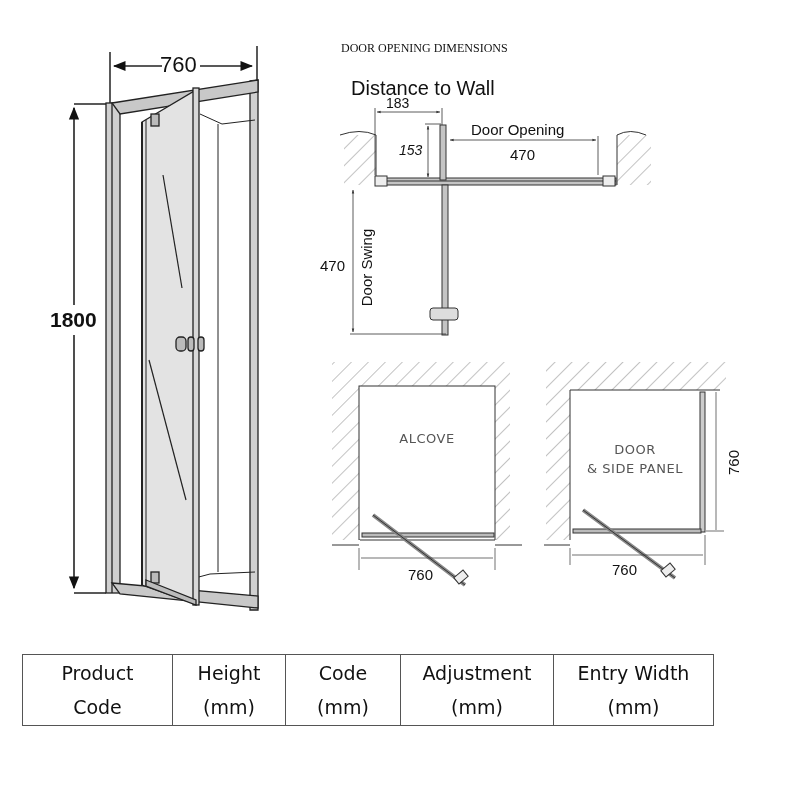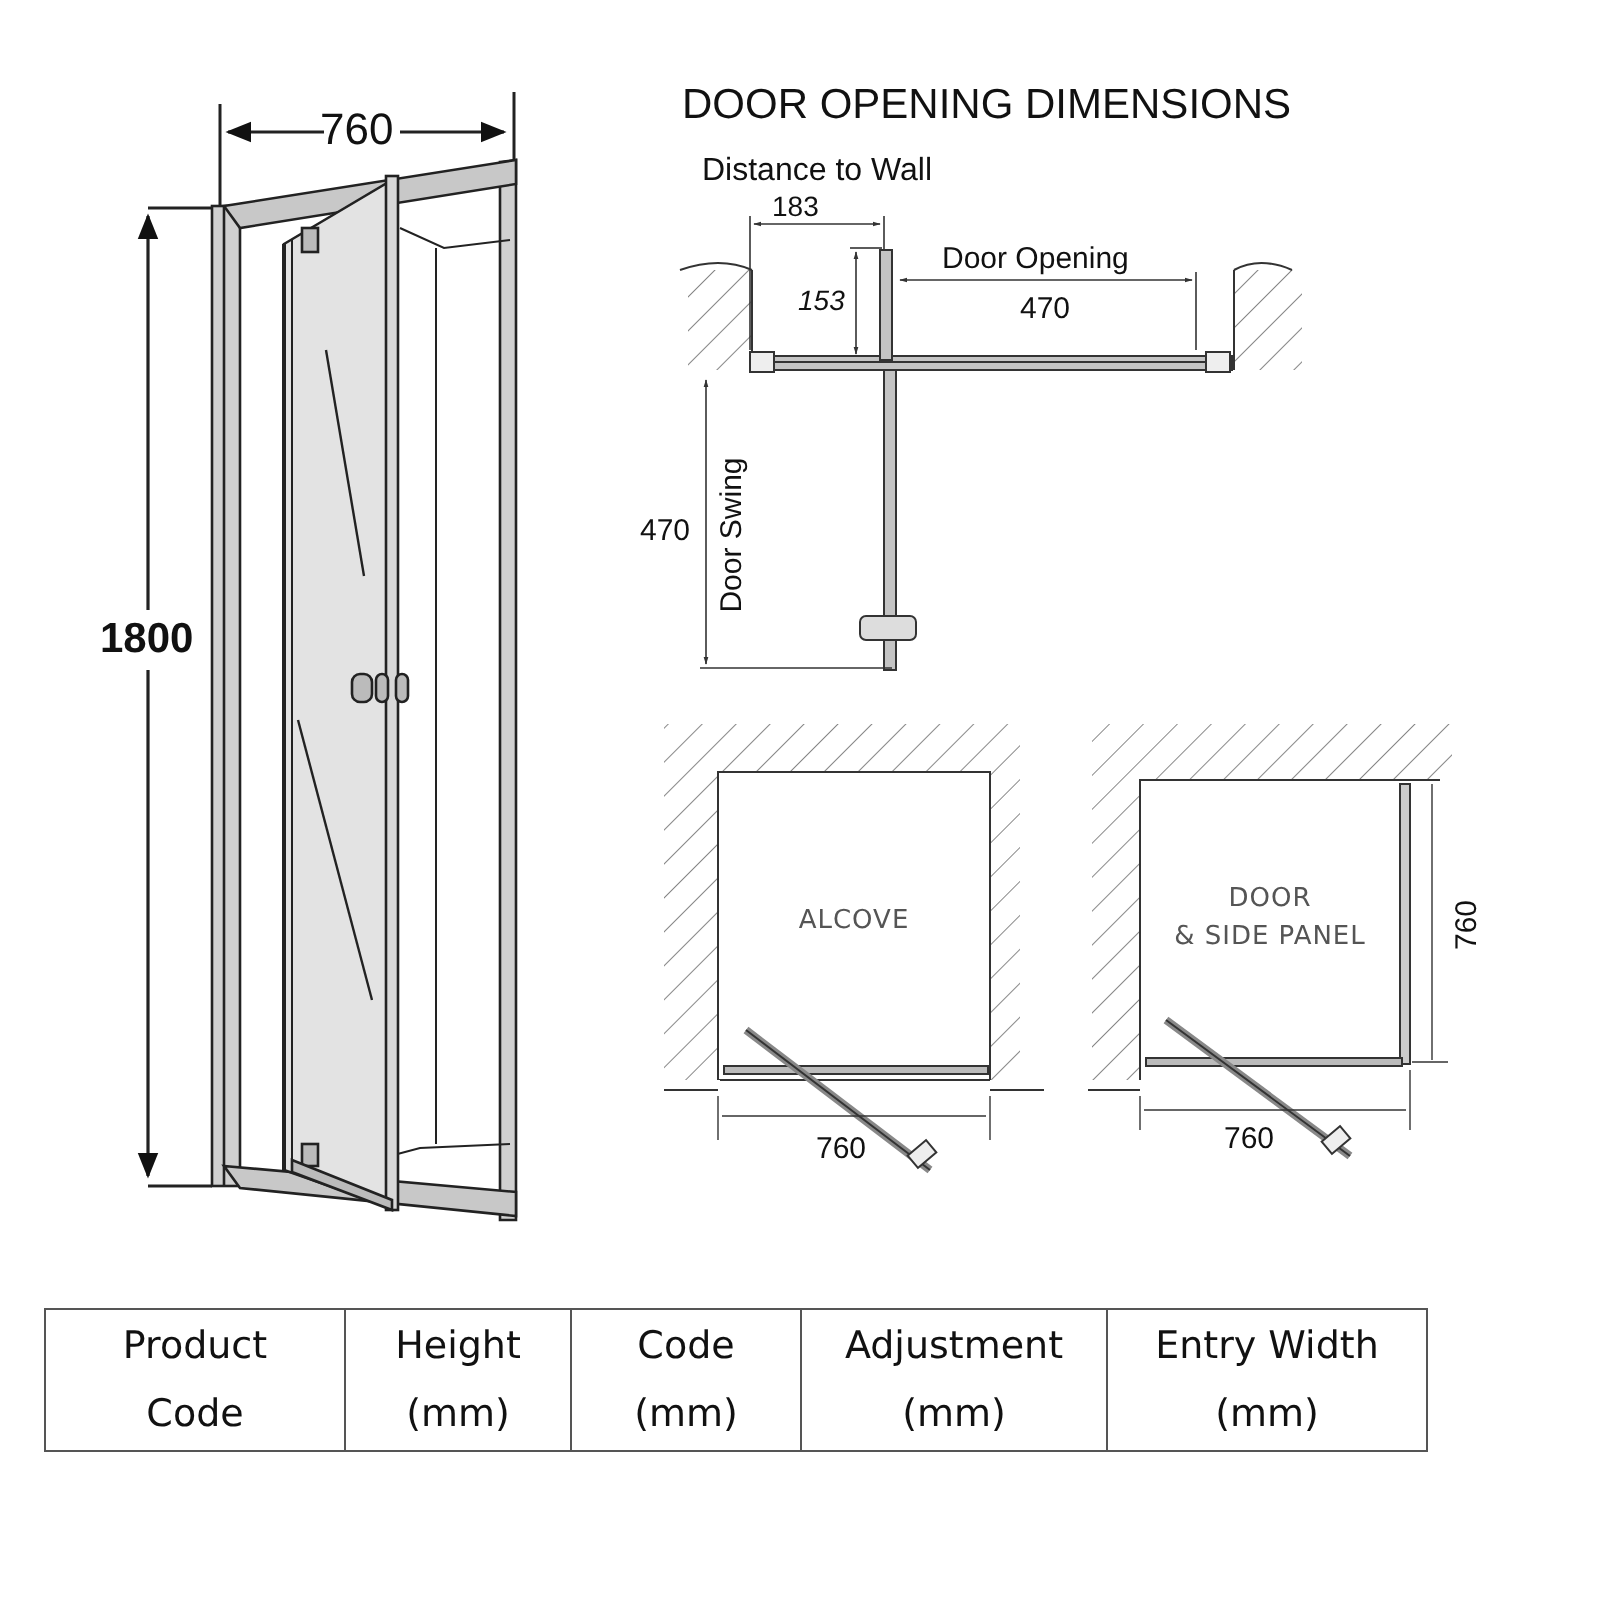--- a/index.html
+++ b/index.html
@@ -137,30 +137,30 @@
     <line x1="705" y1="535" x2="705" y2="565" stroke-width="0.7"></line>
     <line x1="572" y1="555" x2="703" y2="555" stroke-width="0.7"></line>
     <line x1="716" y1="392" x2="716" y2="530" stroke-width="0.7"></line>
     <line x1="706" y1="531" x2="724" y2="531" stroke-width="0.7"></line>
   </g>
 </svg>
 
 <div class="abs lbl" style="left:160px;top:52px;font-size:22px;">760</div>
 <div class="abs lbl" style="left:50px;top:308px;font-size:21px;font-weight:bold;background:#fff;">1800</div>
 
-<div class="abs lbl" style="left:341px;top:41px;font-size:21px;">DOOR OPENING DIMENSIONS</div>
-<div class="abs lbl" style="left:351px;top:77px;font-size:16px;">Distance to Wall</div>
+<div class="abs lbl" style="left:341px;top:41px;font-size:12px;font-family:Liberation Serif, serif;">DOOR OPENING DIMENSIONS</div>
+<div class="abs lbl" style="left:351px;top:77px;font-size:20px;">Distance to Wall</div>
 <div class="abs lbl" style="left:386px;top:95px;font-size:14px;">183</div>
 <div class="abs lbl" style="left:399px;top:142px;font-size:14px;font-style:italic;">153</div>
 <div class="abs lbl" style="left:471px;top:121px;font-size:15px;text-align:right;">Door Opening</div>
 <div class="abs lbl" style="left:510px;top:146px;font-size:15px;">470</div>
 <div class="abs lbl" style="left:320px;top:257px;font-size:15px;">470</div>
 <div class="abs lbl" style="left:326px;top:259px;font-size:15px;transform:rotate(-90deg);transform-origin:center;width:80px;text-align:center;">Door Swing</div>
 
-<div class="abs room-label" style="left:360px;top:451px;width:134px;text-align:center;">ALCOVE</div>
+<div class="abs room-label" style="left:360px;top:429px;width:134px;text-align:center;">ALCOVE</div>
 <div class="abs lbl" style="left:408px;top:566px;font-size:15px;">760</div>
 
 <div class="abs room-label" style="left:570px;top:440px;width:130px;">
   <div>DOOR</div>
   <div>&amp; SIDE PANEL</div>
 </div>
 <div class="abs lbl" style="left:612px;top:561px;font-size:15px;">760</div>
 <div class="abs lbl" style="left:721px;top:454px;font-size:15px;transform:rotate(-90deg);transform-origin:center;">760</div>
 
 <table class="tbl">

